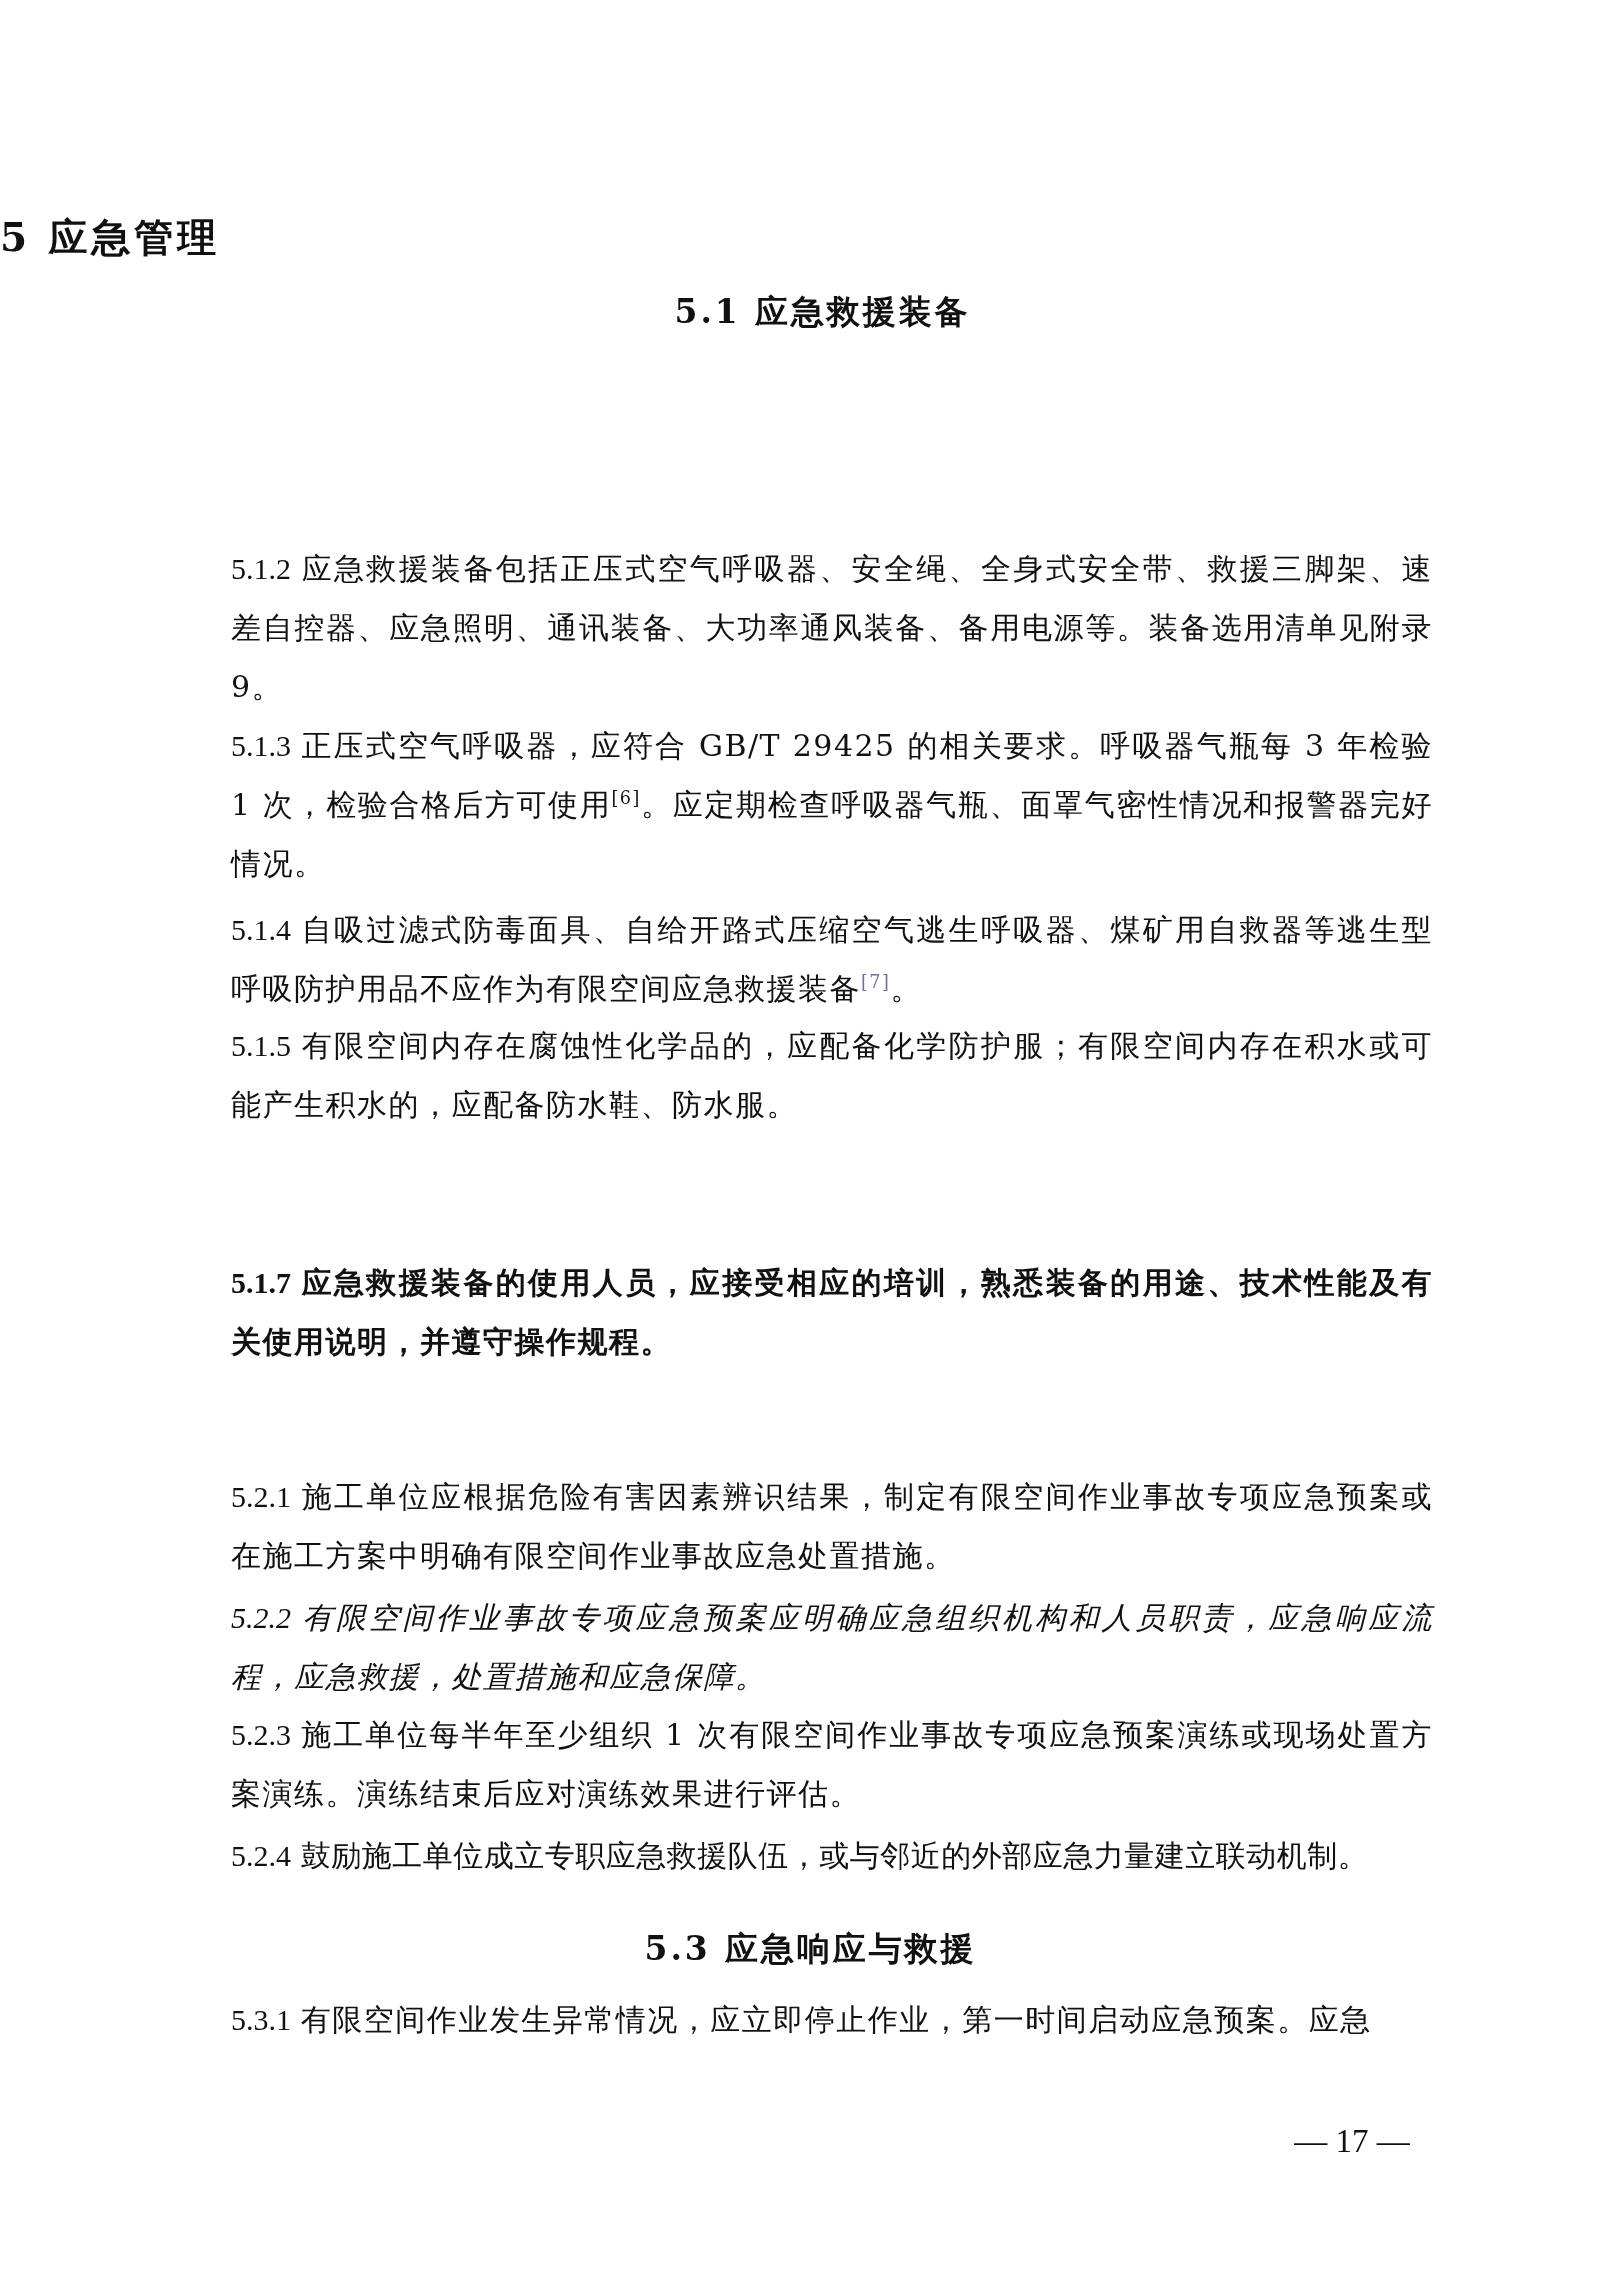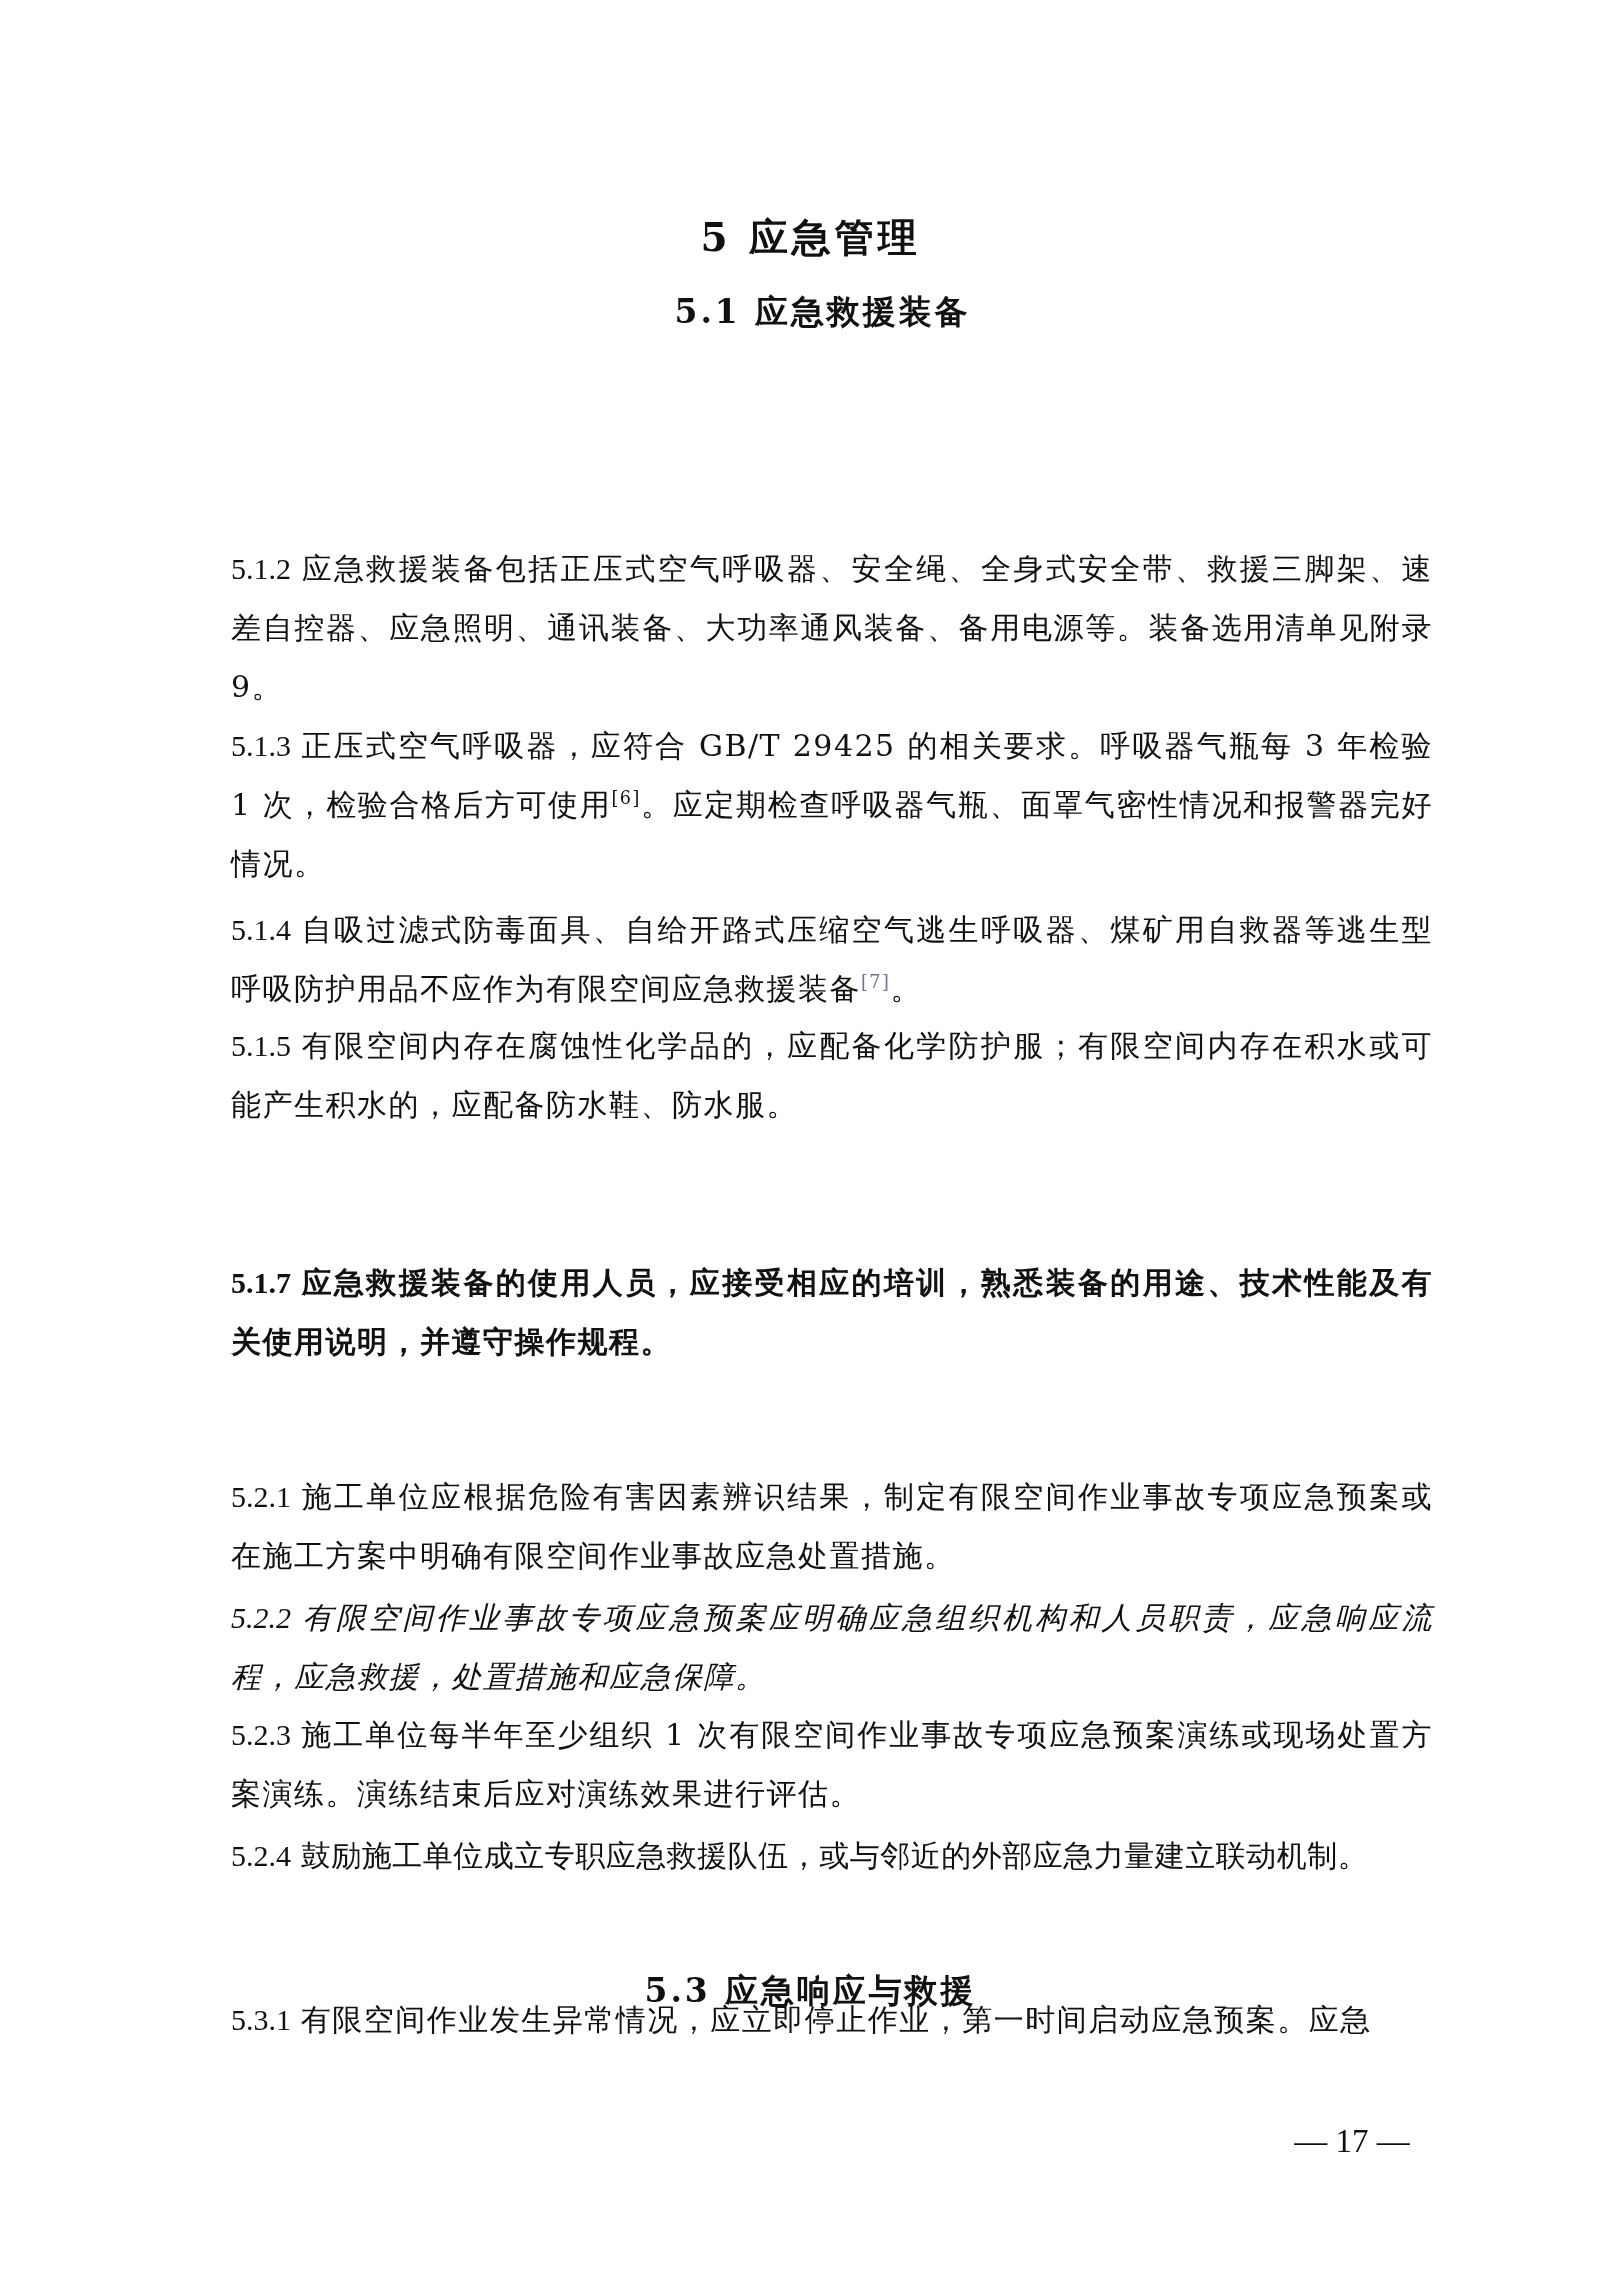--- a/index.html
+++ b/index.html
@@ -1,19 +1,19 @@
 <!DOCTYPE html>
 <html><head>
 <meta charset="utf-8">
 <style>
   html, body { margin:0; padding:0; background:#ffffff; }
   body { width:1621px; height:2293px; position:relative; overflow:hidden;
          font-family: "DejaVu Serif", "Liberation Serif", serif; color:#111; }
   .page { position:absolute; left:0; top:0; width:1621px; height:2293px; background:#fff; }
-  .chapter-title { position:absolute; left:0; width:1621px; text-align:center;
+  .chapter-title { position:absolute; left:0; width:1621px; text-align:left;
          font-size:39px; font-weight:bold; letter-spacing:3.9px; line-height:47px; }
   .section-title { position:absolute; left:0; width:1621px; text-align:center;
          font-size:33px; font-weight:bold; letter-spacing:2.9px; line-height:43px; }
   .para { position:absolute; left:231px; width:1202px; font-size:30px;
          line-height:59px; text-align:justify; text-align-last:left;
          letter-spacing:1.5px; }
   .para .num { font-family:"Liberation Serif", serif; margin-right:9.8px; letter-spacing:0; }
   .ref { font-size:17.6px; vertical-align:super; line-height:0; }
   .ref-7 { color:#7a6e99; }
   .page-number { position:absolute; left:1264px; top:2120px; width:176px; text-align:center;
@@ -60,21 +60,21 @@
   </div>
 
   <div class="para" style="top:1705px;">
     <span class="num">5.2.3</span><span>施工单位每半年至少组织 1 次有限空间作业事故专项应急预案演练或现场处置方案演练。演练结束后应对演练效果进行评估。</span>
   </div>
 
   <div class="para" style="top:1826px; letter-spacing:0.5px;">
     <span class="num">5.2.4</span><span>鼓励施工单位成立专职应急救援队伍，或与邻近的外部应急力量建立联动机制。</span>
   </div>
 
-  <div class="section-title" style="top:1927px;margin-top:42px;">5.3 应急响应与救援</div>
+  <div class="section-title" style="top:1927px;">5.3 应急响应与救援</div>
 
   <div class="para" style="top:1990px;">
     <span class="num">5.3.1</span><span>有限空间作业发生异常情况，应立即停止作业，第一时间启动应急预案。应急</span>
   </div>
 
   <div class="page-number">— 17 —</div>
 
 </div>
 
 

